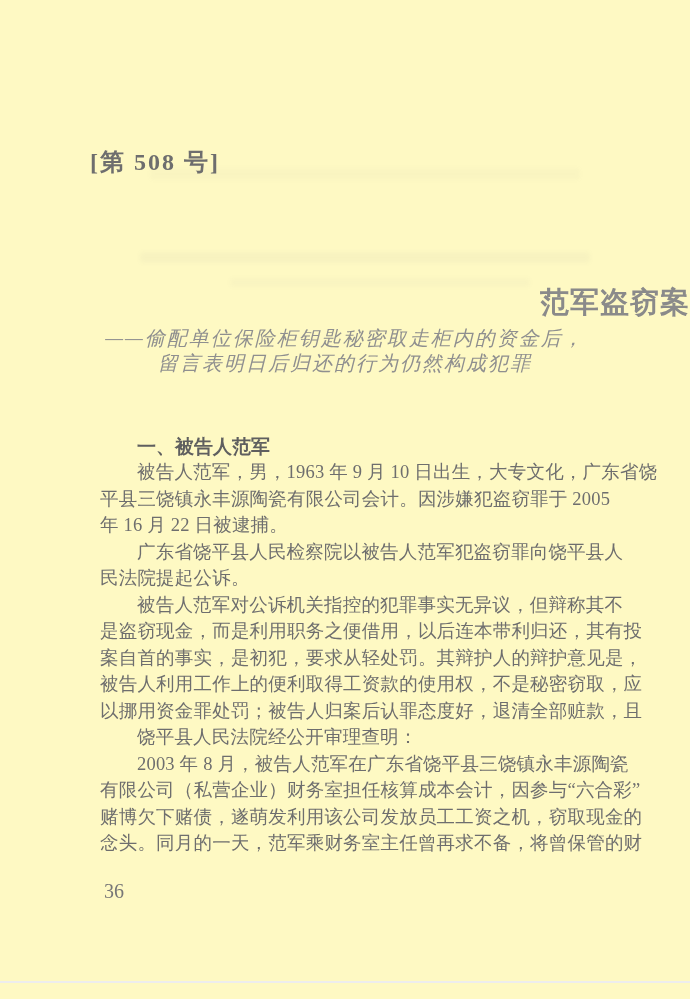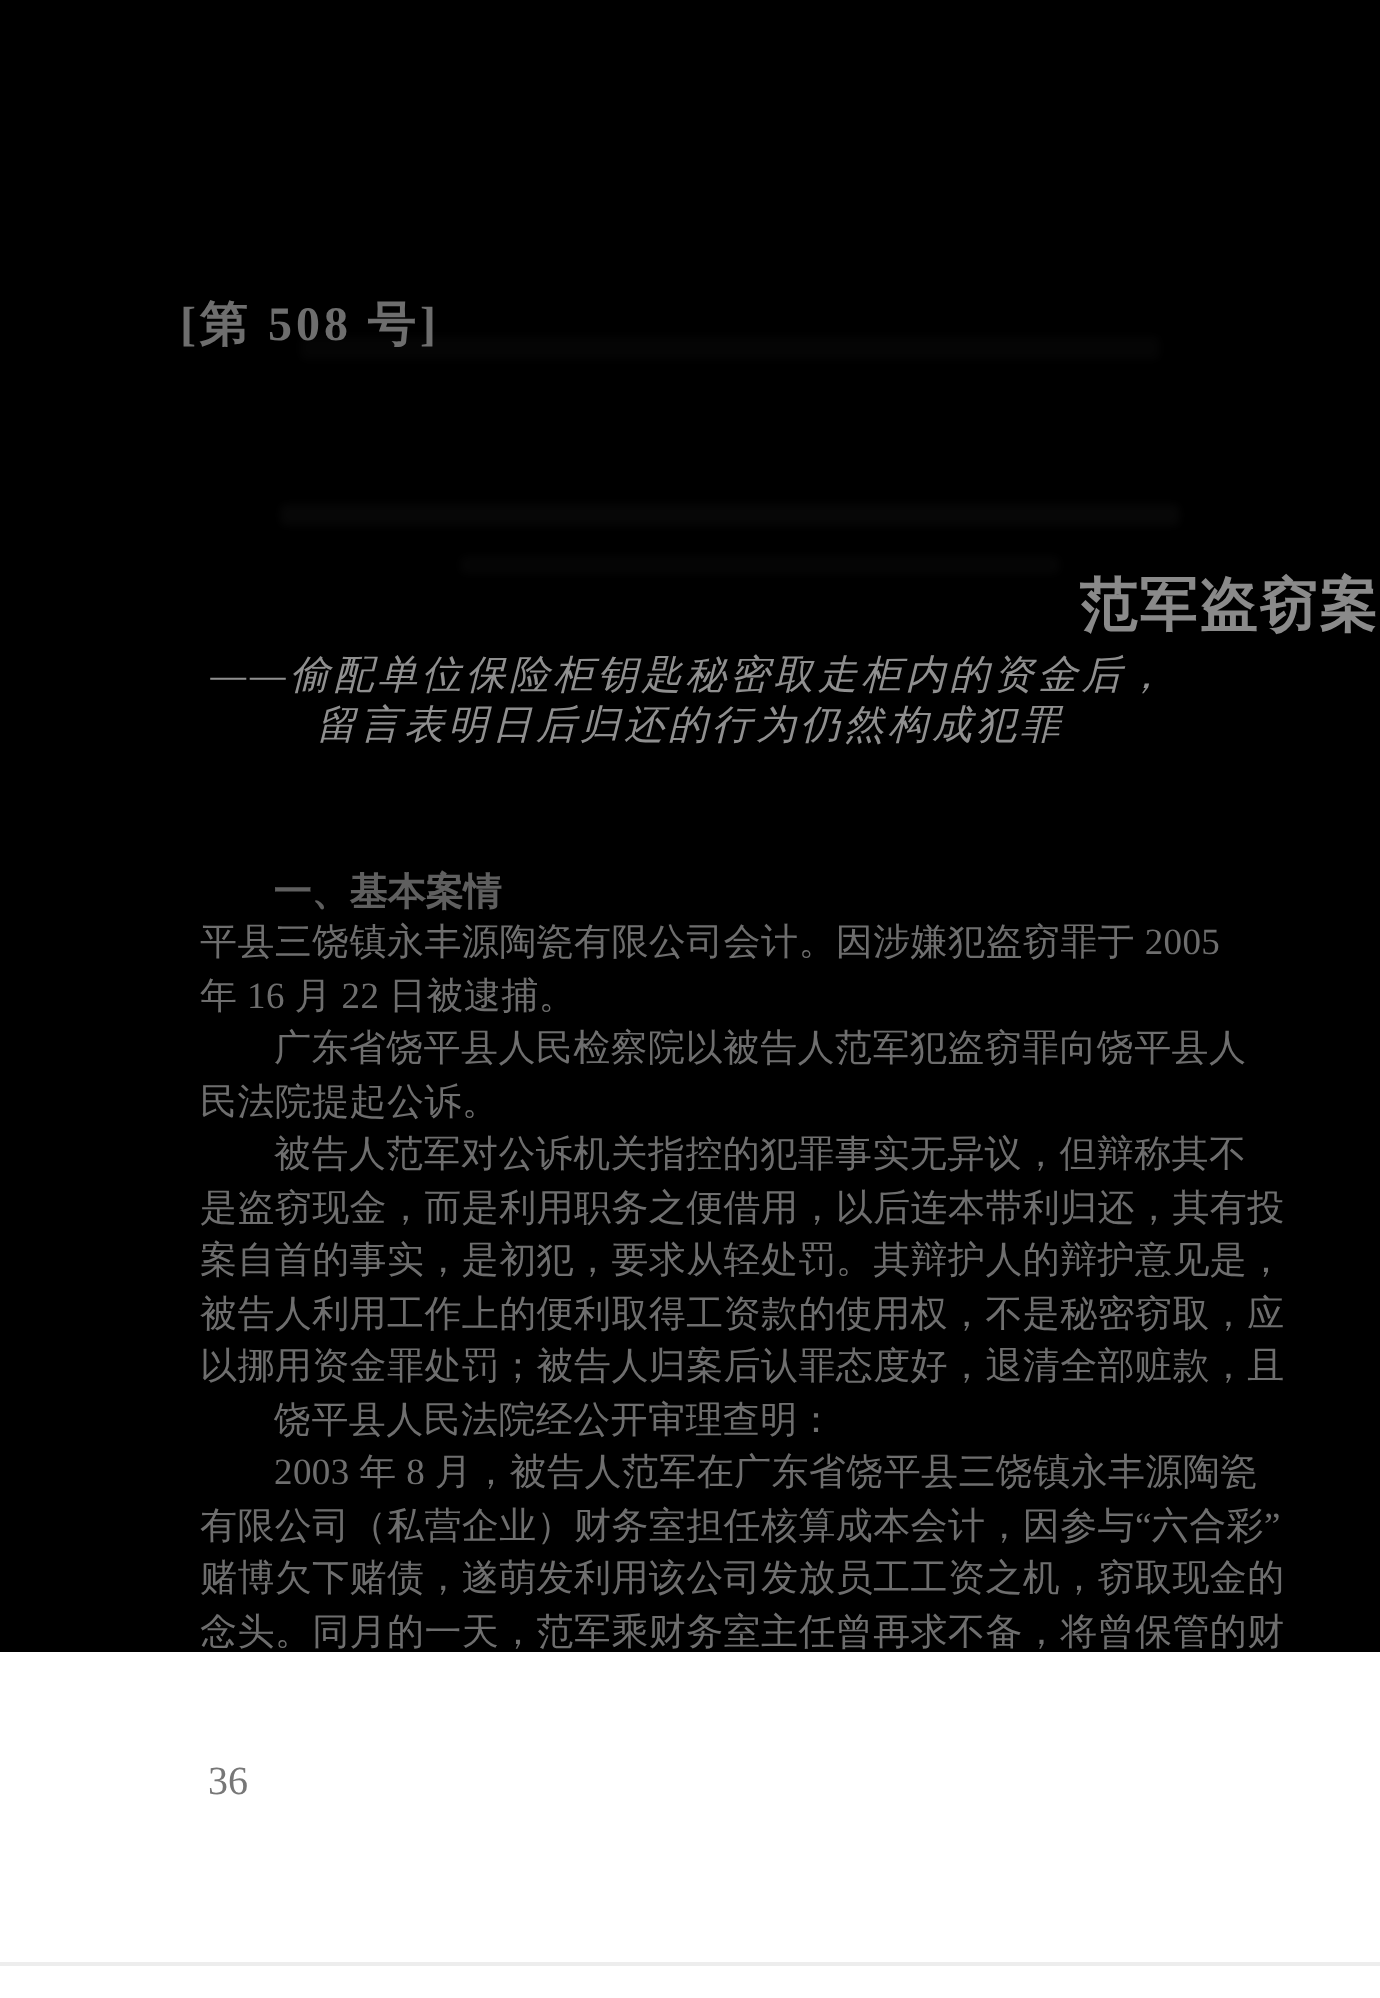--- a/index.html
+++ b/index.html
@@ -4,22 +4,22 @@
 <style>
   html, body { margin: 0; padding: 0; }
   body {
     width: 690px; height: 999px;
     background: #ffffff;
     font-family: "Liberation Serif", "DejaVu Serif", serif;
     overflow: hidden;
   }
   .page {
     position: relative;
-    width: 690px; height: 826px;
-    background: #000000;
+    width: 690px; height: 999px;
+    background: #fef9c3;
   }
   
   .scan-edge {
     position: absolute; left: 0; top: 981px;
     width: 690px; height: 2px;
     background: #ededed;
   }
   
   .ghost {
     position: absolute;
@@ -93,22 +93,23 @@
   <div class="case-number">[第 508 号]</div>
 
   <div class="doc-title">范军盗窃案</div>
 
   <div class="subtitle">
     <div class="sub-line">——偷配单位保险柜钥匙秘密取走柜内的资金后，</div>
     <div class="sub-line">留言表明日后归还的行为仍然构成犯罪</div>
   </div>
 
   <div class="body-col">
-    <div class="section-heading">一、基本案情</div>
+    <div class="section-heading">一、被告人范军</div>
 
+    <div class="bodyline indent">被告人范军，男，1963 年 9 月 10 日出生，大专文化，广东省饶</div>
     <div class="bodyline">平县三饶镇永丰源陶瓷有限公司会计。因涉嫌犯盗窃罪于 2005</div>
     <div class="bodyline">年 16 月 22 日被逮捕。</div>
 
     <div class="bodyline indent">广东省饶平县人民检察院以被告人范军犯盗窃罪向饶平县人</div>
     <div class="bodyline">民法院提起公诉。</div>
 
     <div class="bodyline indent">被告人范军对公诉机关指控的犯罪事实无异议，但辩称其不</div>
     <div class="bodyline">是盗窃现金，而是利用职务之便借用，以后连本带利归还，其有投</div>
     <div class="bodyline">案自首的事实，是初犯，要求从轻处罚。其辩护人的辩护意见是，</div>
     <div class="bodyline">被告人利用工作上的便利取得工资款的使用权，不是秘密窃取，应</div>

